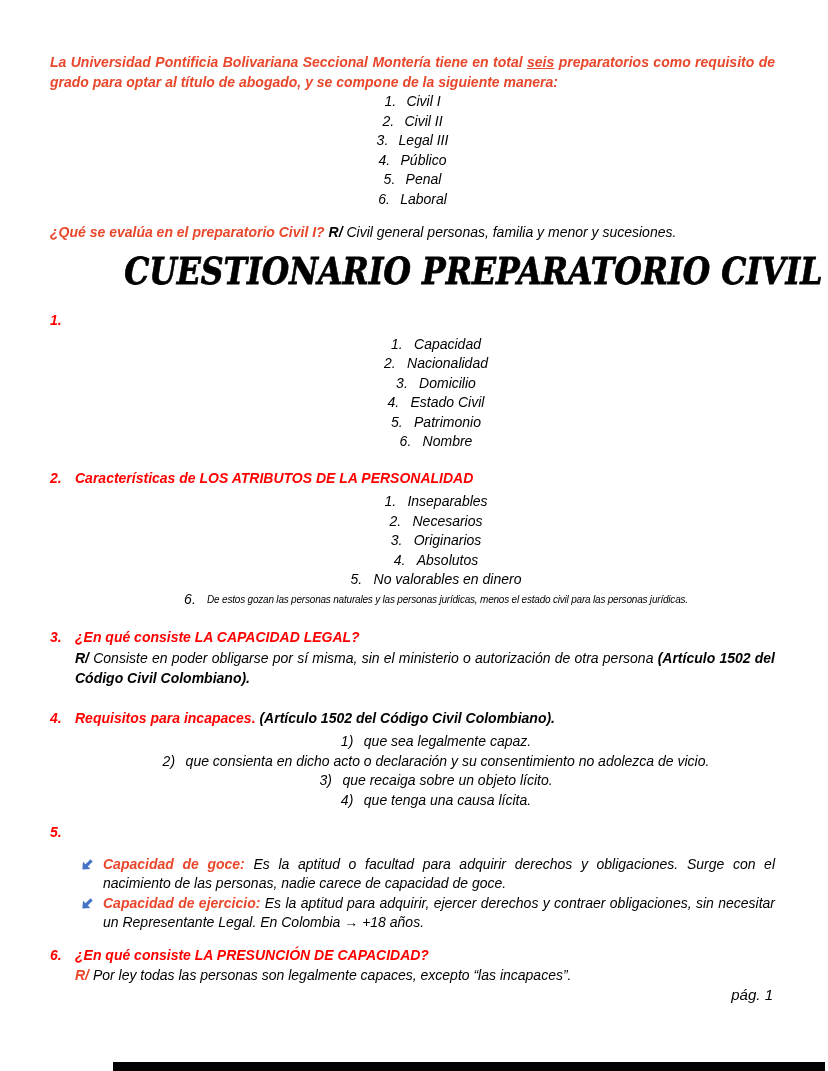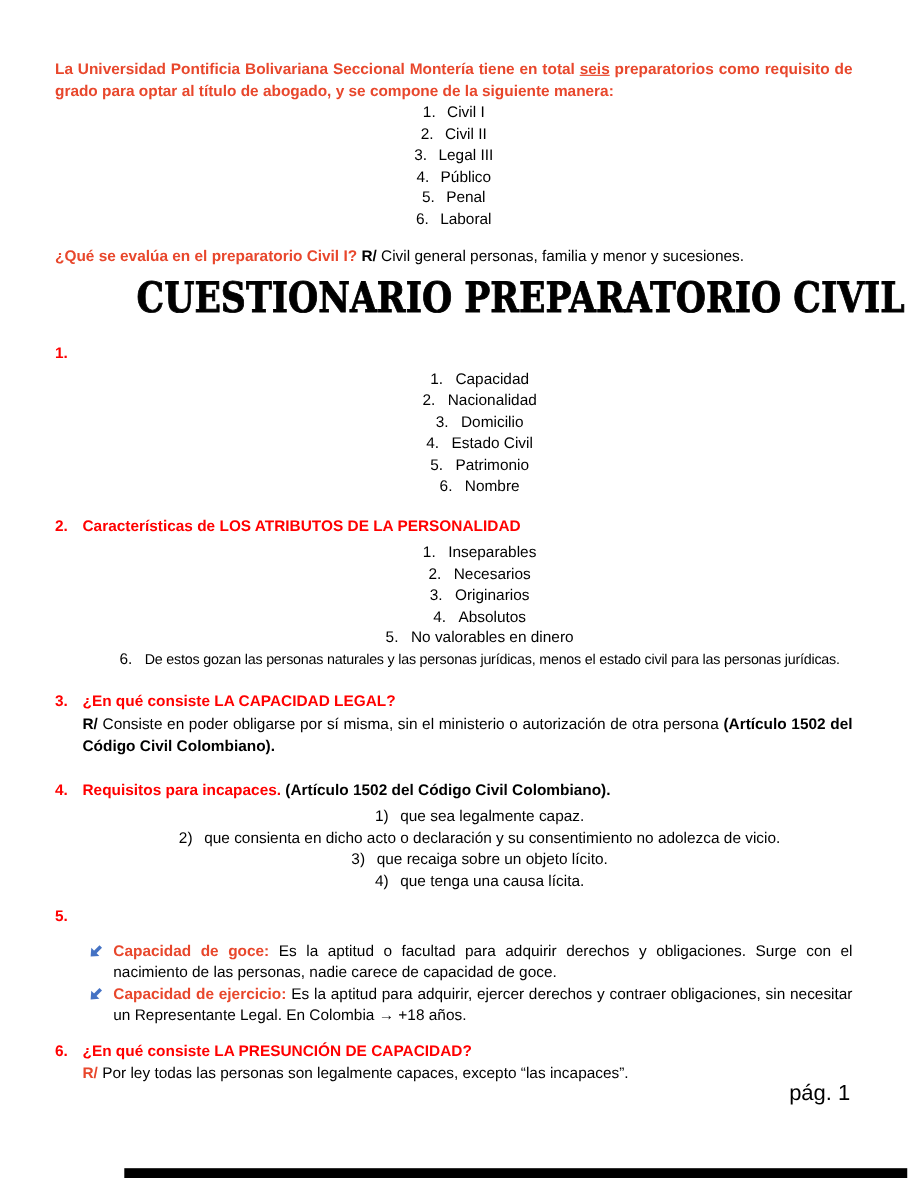--- a/index.html
+++ b/index.html
@@ -13,39 +13,40 @@
   .page {
     position: relative;
     width: 825px;
     height: 1071px;
     background: #ffffff;
     overflow: hidden;
     font-family: "Liberation Sans", "DejaVu Sans", sans-serif;
     font-size: 14px;
     line-height: 19.5px;
     color: var(--ink);
+    font-style: italic;
   }
   .content { padding: 52px 50px 0 50px; }
 
   .intro {
     margin: 0;
     font-weight: bold;
     color: var(--intro-red);
     text-align: justify;
     line-height: 20px;
   }
   .intro .u { text-decoration: underline; }
 
   ol.plain { list-style: none; margin: 0; padding: 0; }
   .dot-list { counter-reset: li; margin-top: 6px; margin-left: 25px; }
   .dot-list > li { counter-increment: li; display: flex; justify-content: center; }
   .dot-list > li::before { content: counter(li) "."; width: 22px; flex: none; }
   .paren-list > li::before { content: counter(li) ")"; }
   .li-text { text-align: justify; }
-  li.oneline .li-text { white-space: nowrap; font-size: 13px; letter-spacing: -0.2px; text-align: left; }
+  li.oneline .li-text { white-space: nowrap; font-size: 10px; letter-spacing: -0.2px; text-align: left; }
 
   .eval { margin: 13px 0 0 0; line-height: 20px; }
   .red-bold { color: var(--intro-red); font-weight: bold; }
   .bold { font-weight: bold; }
   .black { color: var(--ink); }
 
   .doc-title { margin: 6px 0 0 0; text-align: center; line-height: 46px; white-space: nowrap; }
   .doc-title .t {
     display: inline-block;
     font-family: "DejaVu Serif", "Liberation Serif", serif;
@@ -71,21 +72,21 @@
   .q .dot-list > li::before { width: 23px; }
 
   .answer { margin: 0 0 0 25px; text-align: justify; line-height: 20px; color: var(--ink); }
 
   .bullets { margin: 12px 0 0 30px; }
   .bullet { display: flex; }
   .arrow-icon { flex: none; width: 14px; margin-right: 9px; padding-top: 3px; }
   .arrow-icon svg * { fill: var(--bullet-blue); }
   .bullet-text { margin: 0; text-align: justify; line-height: 19.5px; }
 
-  .page-num { position: absolute; right: 52px; top: 985px; font-size: 20px; color: var(--ink); }
+  .page-num { position: absolute; right: 52px; top: 985px; font-size: 15px; color: var(--ink); }
   .footer-bar { position: absolute; left: 113px; right: 0; bottom: 0; height: 9px; background: #000; }
 </style>
 </head>
 <body>
 
 <div class="page">
   <div class="content">
 
     <p class="intro">
       <span>La Universidad Pontificia Bolivariana Seccional Montería tiene en total</span>

